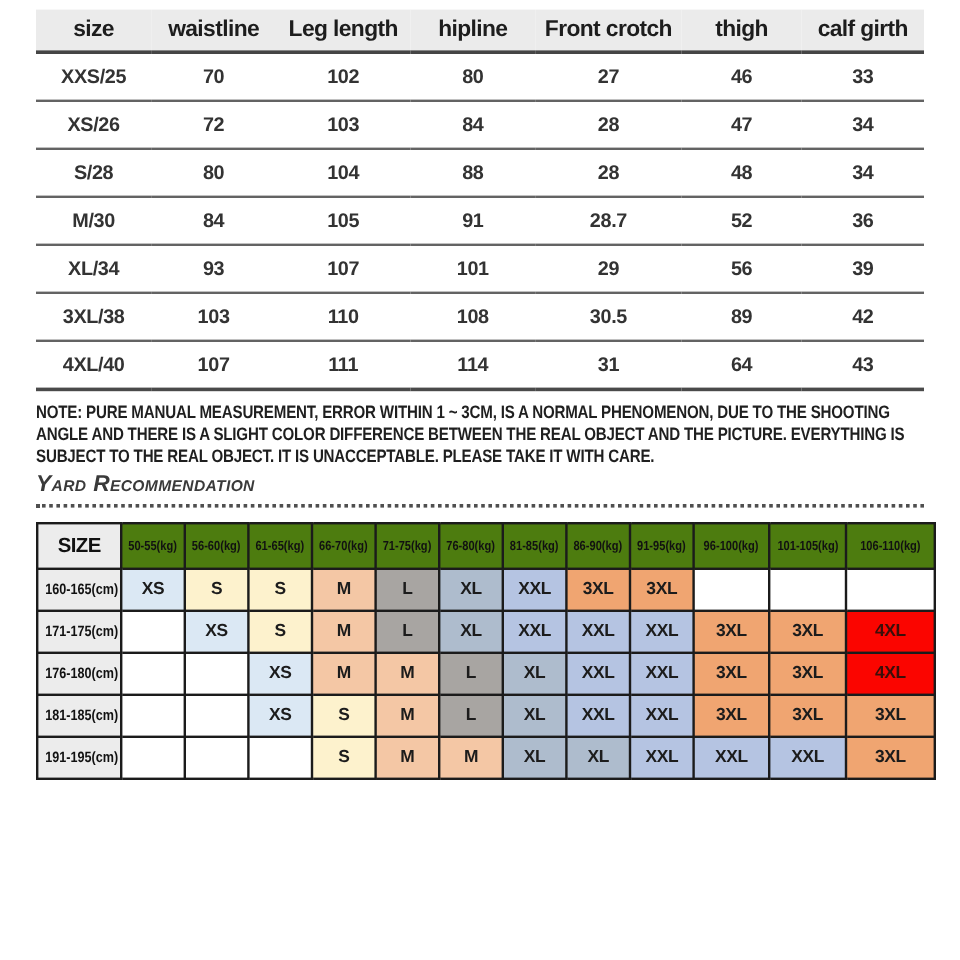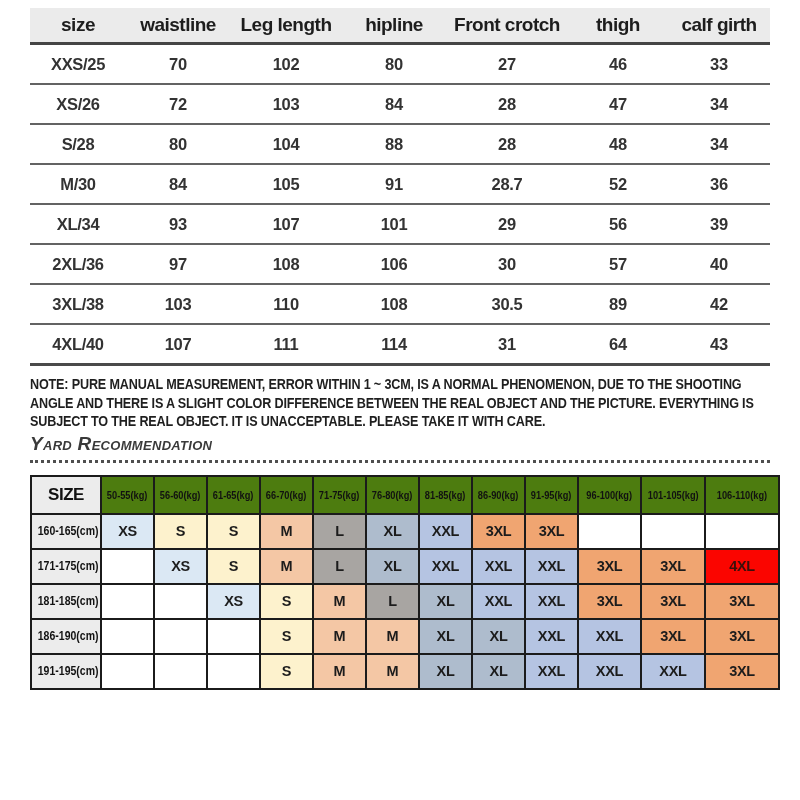--- a/index.html
+++ b/index.html
@@ -133,29 +133,20 @@
         <tr>
           <td>XL/34</td>
           <td>93</td>
           <td>107</td>
           <td>101</td>
           <td>29</td>
           <td>56</td>
           <td>39</td>
         </tr>
         <tr>
-          <td>2XL/36</td>
-          <td>97</td>
-          <td>108</td>
-          <td>106</td>
-          <td>30</td>
-          <td>57</td>
-          <td>40</td>
-        </tr>
-        <tr>
           <td>3XL/38</td>
           <td>103</td>
           <td>110</td>
           <td>108</td>
           <td>30.5</td>
           <td>89</td>
           <td>42</td>
         </tr>
         <tr>
           <td>4XL/40</td>
@@ -233,46 +224,46 @@
           <td style="background-color: rgb(168, 165, 162);">L</td>
           <td style="background-color: rgb(174, 188, 205);">XL</td>
           <td style="background-color: rgb(181, 196, 226);">XXL</td>
           <td style="background-color: rgb(181, 196, 226);">XXL</td>
           <td style="background-color: rgb(181, 196, 226);">XXL</td>
           <td style="background-color: rgb(240, 165, 113);">3XL</td>
           <td style="background-color: rgb(240, 165, 113);">3XL</td>
           <td class="red-cell" style="background-color: rgb(251, 5, 0);">4XL</td>
         </tr>
         <tr>
+          <th class="hcol"><span class="cond">176-180(cm)</span></th>
+          <td style="background-color: rgb(255, 255, 255);"></td>
+          <td style="background-color: rgb(255, 255, 255);"></td>
+          <td style="background-color: rgb(219, 232, 244);">XS</td>
+          <td style="background-color: rgb(244, 199, 165);">M</td>
+          <td style="background-color: rgb(244, 199, 165);">M</td>
+          <td style="background-color: rgb(168, 165, 162);">L</td>
+          <td style="background-color: rgb(174, 188, 205);">XL</td>
+          <td style="background-color: rgb(181, 196, 226);">XXL</td>
+          <td style="background-color: rgb(181, 196, 226);">XXL</td>
+          <td style="background-color: rgb(240, 165, 113);">3XL</td>
+          <td style="background-color: rgb(240, 165, 113);">3XL</td>
+          <td class="red-cell" style="background-color: rgb(251, 5, 0);">4XL</td>
+        </tr>
+        <tr>
           <th class="hcol"><span class="cond">181-185(cm)</span></th>
           <td style="background-color: rgb(255, 255, 255);"></td>
           <td style="background-color: rgb(255, 255, 255);"></td>
           <td style="background-color: rgb(219, 232, 244);">XS</td>
           <td style="background-color: rgb(253, 242, 205);">S</td>
           <td style="background-color: rgb(244, 199, 165);">M</td>
           <td style="background-color: rgb(168, 165, 162);">L</td>
           <td style="background-color: rgb(174, 188, 205);">XL</td>
           <td style="background-color: rgb(181, 196, 226);">XXL</td>
           <td style="background-color: rgb(181, 196, 226);">XXL</td>
           <td style="background-color: rgb(240, 165, 113);">3XL</td>
-          <td style="background-color: rgb(240, 165, 113);">3XL</td>
-          <td style="background-color: rgb(240, 165, 113);">3XL</td>
-        </tr>
-        <tr>
-          <th class="hcol"><span class="cond">186-190(cm)</span></th>
-          <td style="background-color: rgb(255, 255, 255);"></td>
-          <td style="background-color: rgb(255, 255, 255);"></td>
-          <td style="background-color: rgb(255, 255, 255);"></td>
-          <td style="background-color: rgb(253, 242, 205);">S</td>
-          <td style="background-color: rgb(244, 199, 165);">M</td>
-          <td style="background-color: rgb(244, 199, 165);">M</td>
-          <td style="background-color: rgb(174, 188, 205);">XL</td>
-          <td style="background-color: rgb(174, 188, 205);">XL</td>
-          <td style="background-color: rgb(181, 196, 226);">XXL</td>
-          <td style="background-color: rgb(181, 196, 226);">XXL</td>
           <td style="background-color: rgb(240, 165, 113);">3XL</td>
           <td style="background-color: rgb(240, 165, 113);">3XL</td>
         </tr>
         <tr>
           <th class="hcol"><span class="cond">191-195(cm)</span></th>
           <td style="background-color: rgb(255, 255, 255);"></td>
           <td style="background-color: rgb(255, 255, 255);"></td>
           <td style="background-color: rgb(255, 255, 255);"></td>
           <td style="background-color: rgb(253, 242, 205);">S</td>
           <td style="background-color: rgb(244, 199, 165);">M</td>

